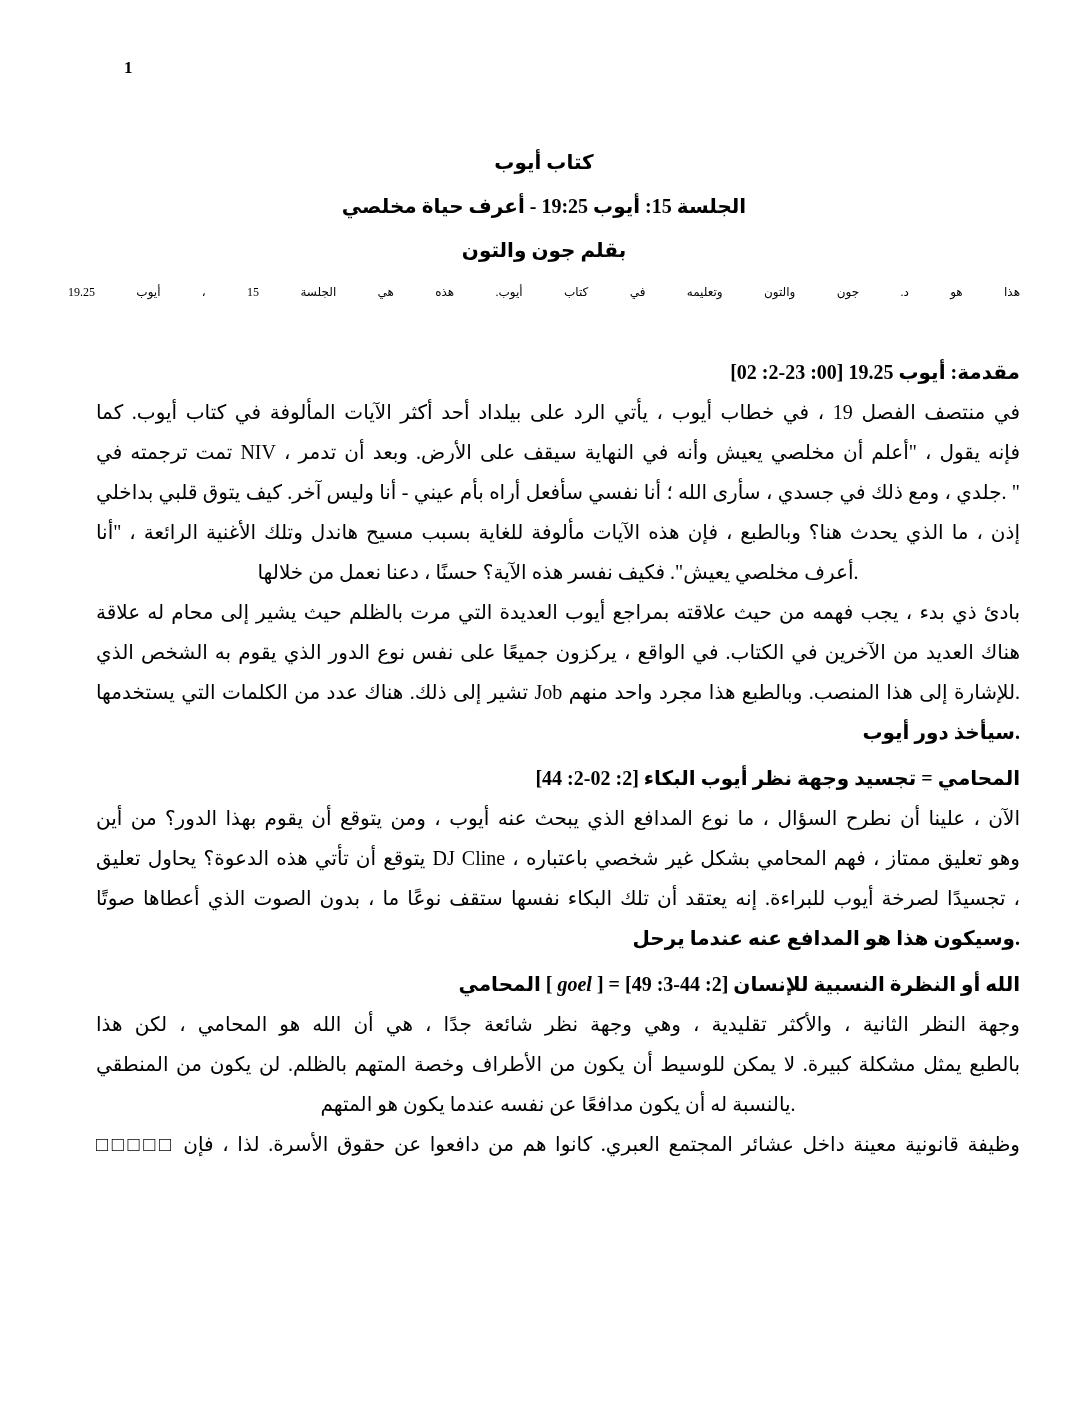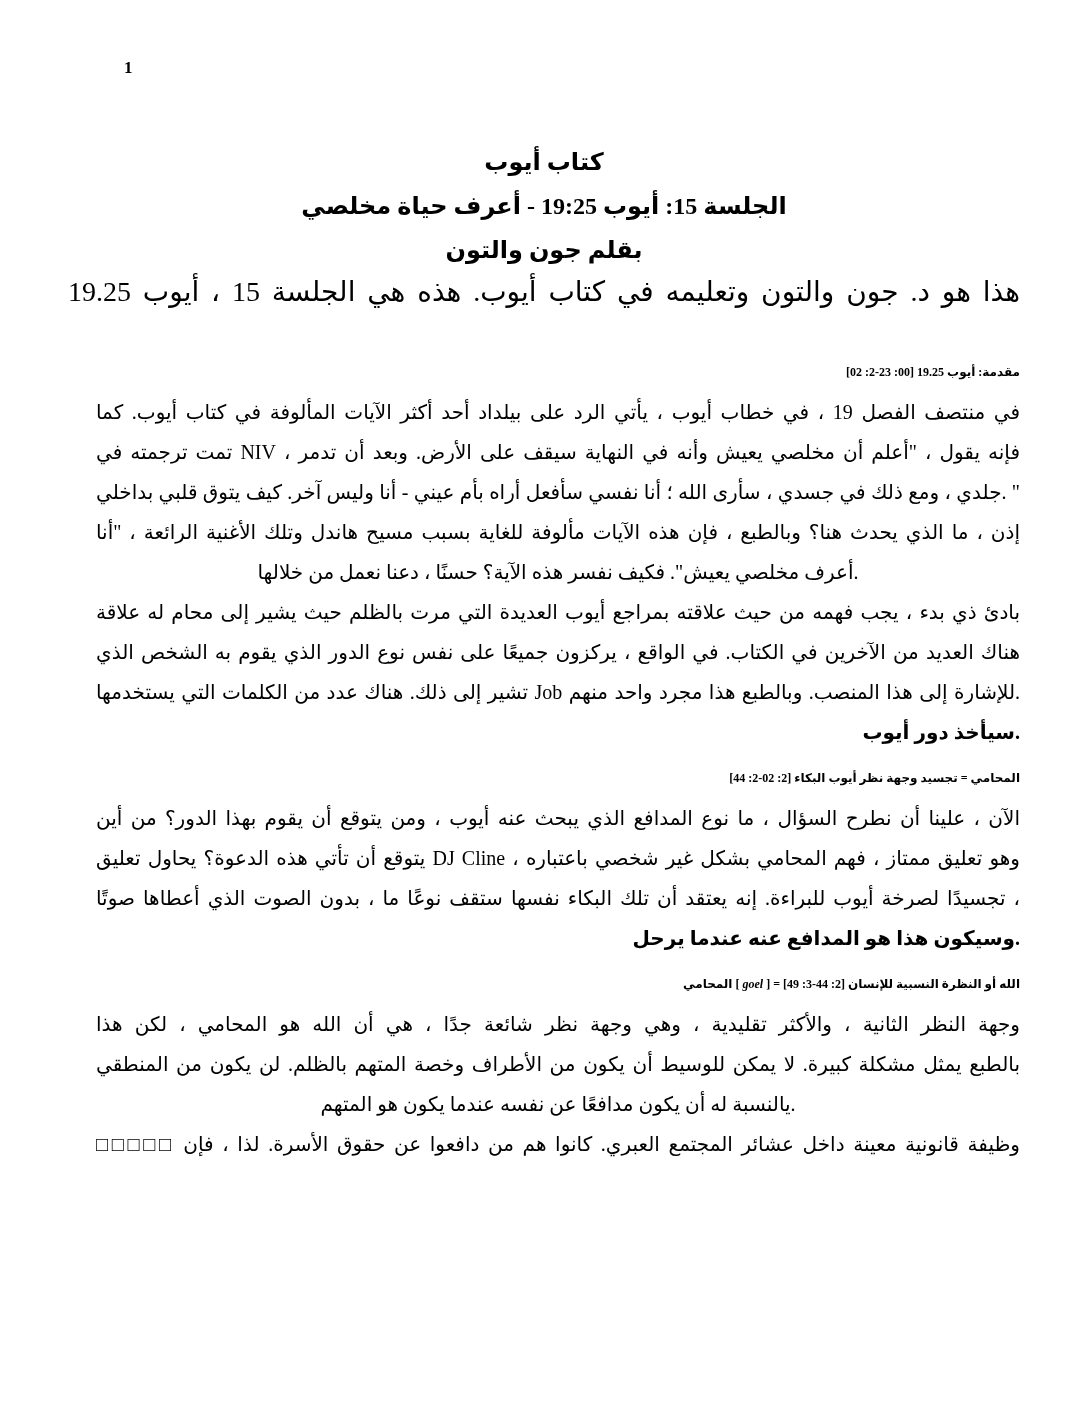--- a/index.html
+++ b/index.html
@@ -14,28 +14,28 @@
   .page-number{
     position:absolute;top:58px;left:124px;
     font-size:17px;font-weight:bold;
   }
   .doc{
     position:absolute;top:140px;right:68px;width:952px;
     direction:rtl;unicode-bidi:plaintext;
   }
   .title-line{
     text-align:center;font-weight:bold;
-    font-size:24px;line-height:44px;
+    font-size:20px;line-height:44px;
   }
   .intro-line{
-    font-size:28px;line-height:40px;
+    font-size:12px;line-height:40px;
     text-align:justify;text-align-last:justify;
   }
   .heading{
-    font-size:12px;line-height:40px;
+    font-size:20px;line-height:40px;
     font-weight:bold;text-align:right;margin-top:6px;
   }
   .section:first-of-type .heading{margin-top:40px;}
   .line{font-size:20px;line-height:40px;margin-left:28px;}
   .line.just{text-align:justify;text-align-last:justify;}
   .line.right{text-align:right;font-weight:bold;}
   .line.center{text-align:center;}
   .lat-italic{font-style:italic;}
 </style>
 </head>

